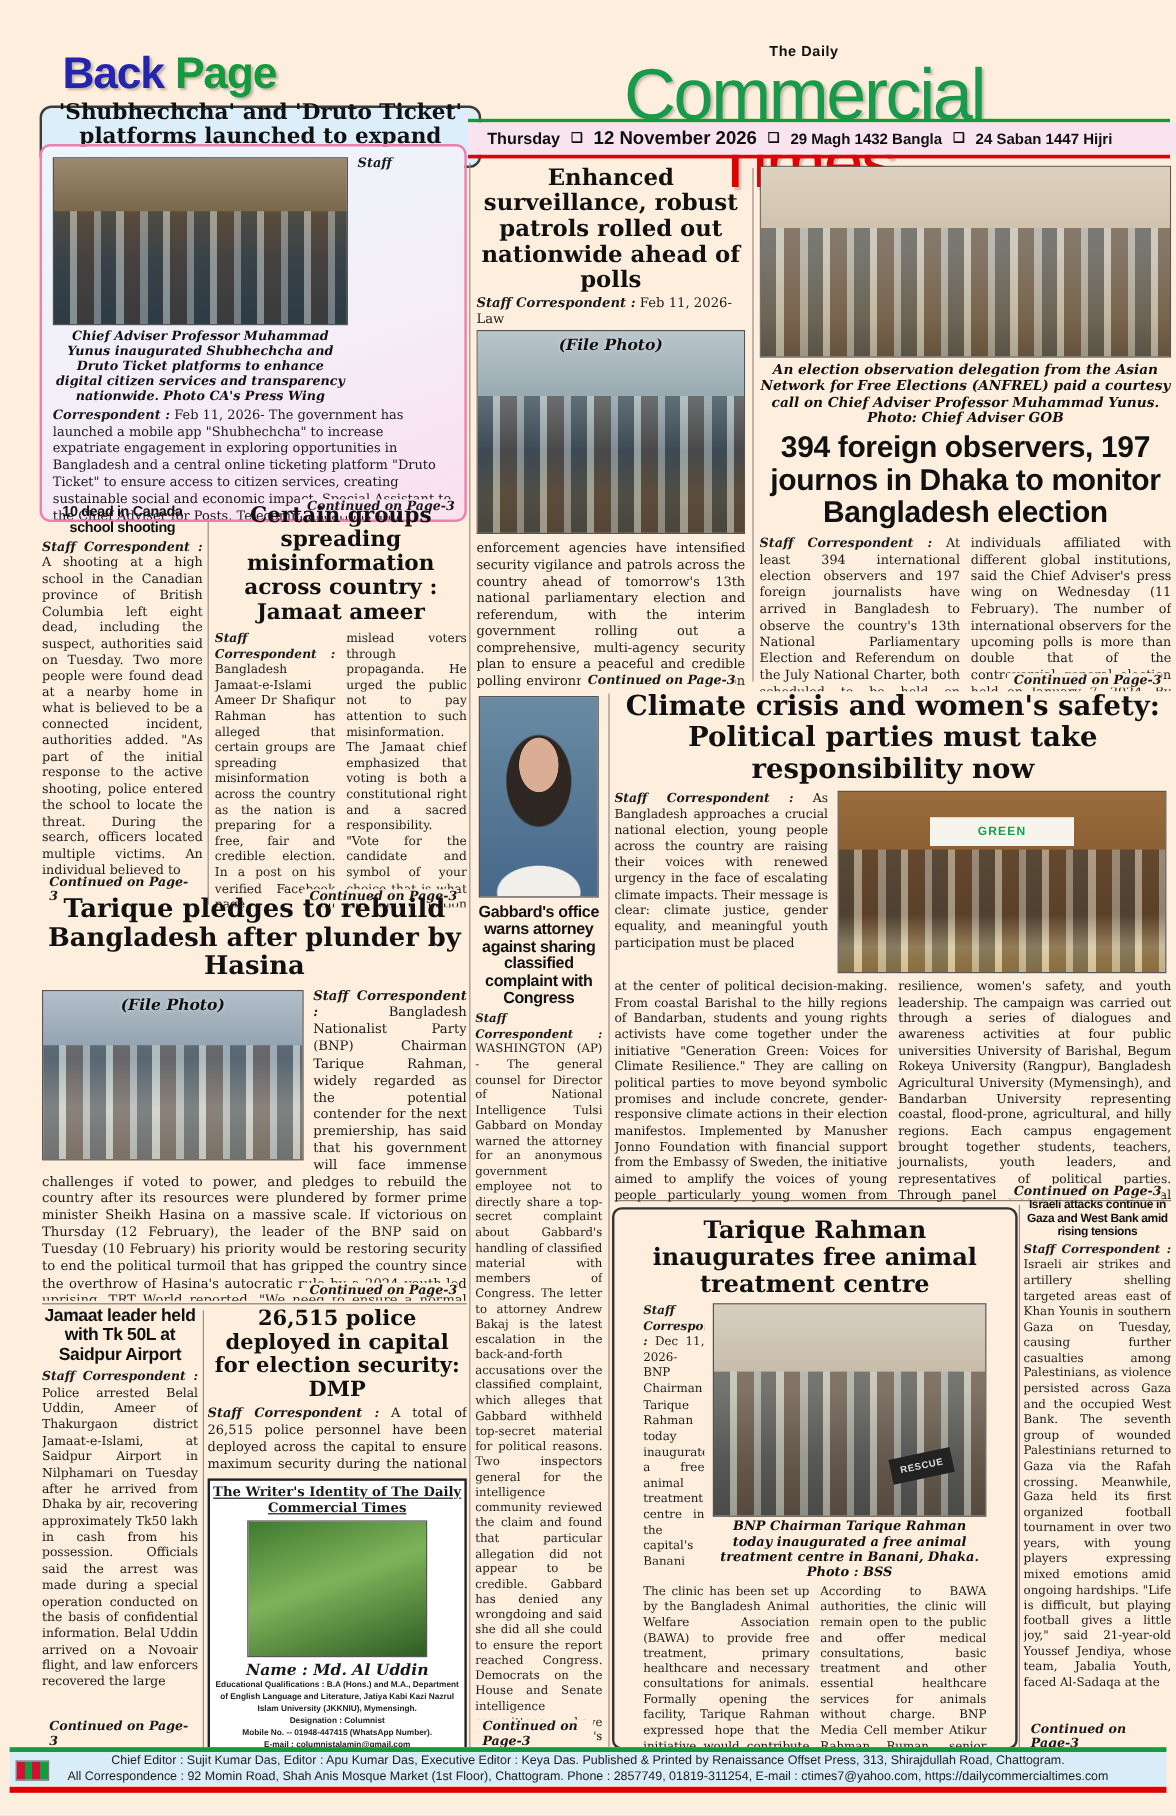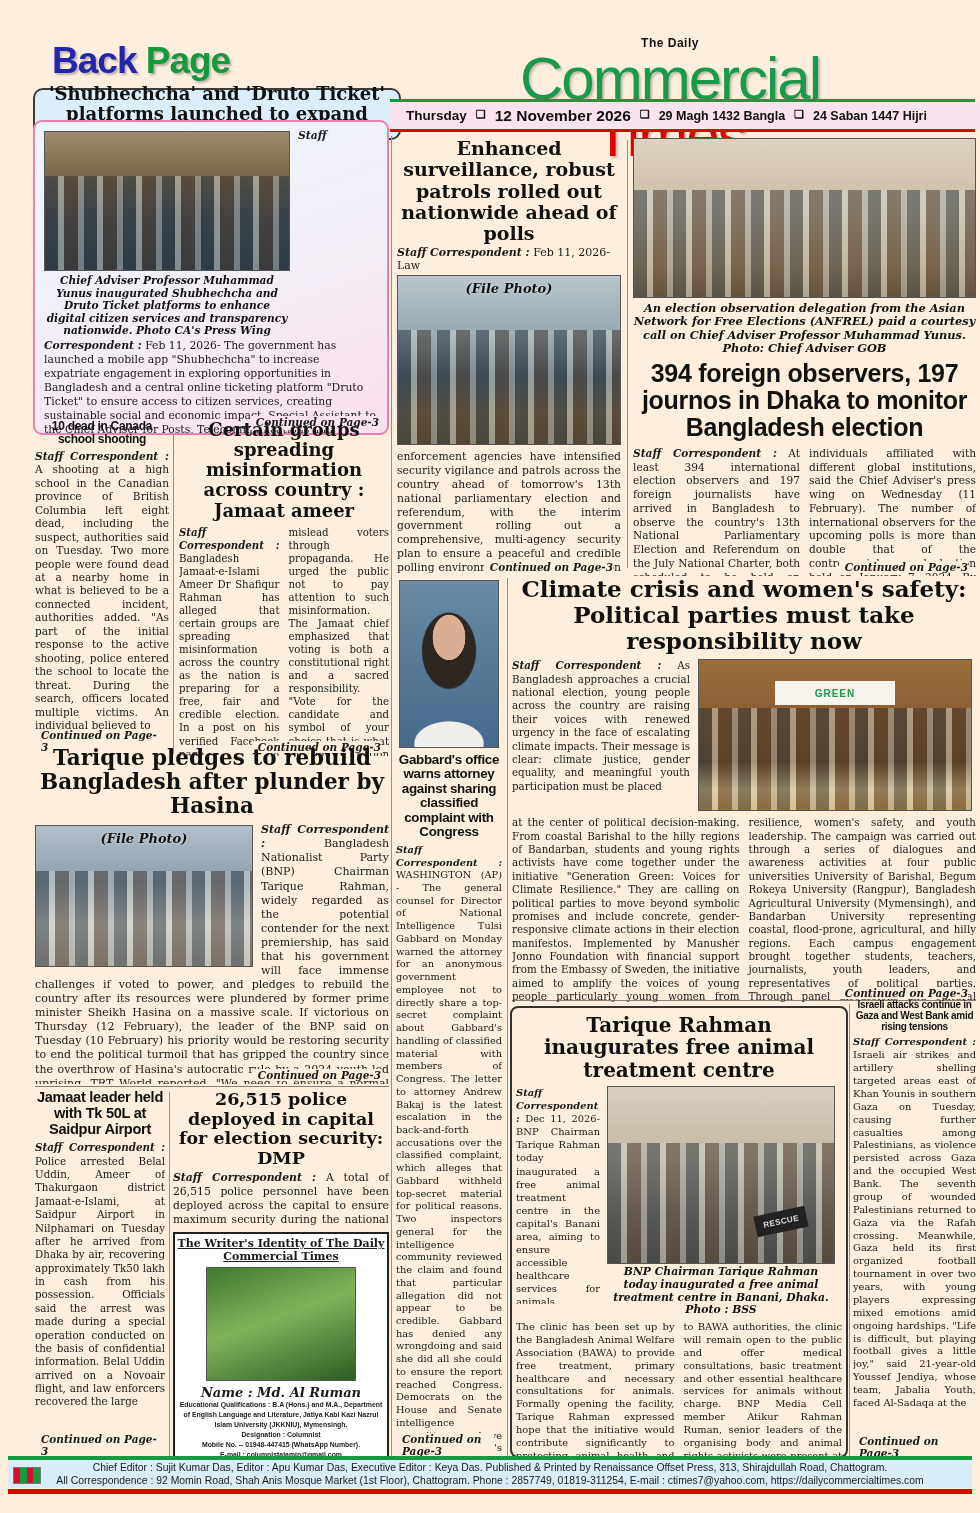--- a/index.html
+++ b/index.html
@@ -203,21 +203,21 @@
         <span>As Bangladesh approaches a crucial national election, young people across the country are raising their voices with renewed urgency in the face of escalating climate impacts. Their message is clear: climate justice, gender equality, and meaningful youth participation must be placed</span>
       </div>
       <div class="photo ph-climate crowd" style="width:272px; height:150px;">
         <div class="banner-green">GREEN</div>
       </div>
     </div>
     <div class="cols2 bd" style="font-size:10.3px; line-height:1.3; margin-top:5px;">at the center of political decision-making. From coastal Barishal to the hilly regions of Bandarban, students and young rights activists have come together under the initiative "Generation Green: Voices for Climate Resilience." They are calling on political parties to move beyond symbolic promises and include concrete, gender-responsive climate actions in their election manifestos. Implemented by Manusher Jonno Foundation with financial support from the Embassy of Sweden, the initiative aimed to amplify the voices of young people particularly young women from climate-vulnerable regions and bring their concerns into policy dialogue ahead of the 13th National Parliamentary Election. As part of the Generation Green initiative, young people jointly presented a set of policy proposals prioritizing climate resilience, women's safety, and youth leadership. The campaign was carried out through a series of dialogues and awareness activities at four public universities University of Barishal, Begum Rokeya University (Rangpur), Bangladesh Agricultural University (Mymensingh), and Bandarban University representing coastal, flood-prone, agricultural, and hilly regions. Each campus engagement brought together students, teachers, journalists, youth leaders, and representatives of political parties. Through panel discussions and cultural activities, participants raised demands related to climate adaptation, women's safety, prevention of child marriage, and youth participation in decision-making. A key outcome of the initiative was the submission of a</div>
     <span class="contpin">Continued on Page-3</span>
   </div>
 
-  <div class="abs animalbox" style="left:510px; top:1006px; width:338px; height:452px; padding:6px 4px; box-sizing:border-box; overflow:hidden;">
+  <div class="abs animalbox" style="left:510px; top:1006px; width:338px; height:452px; padding:6px 24px; box-sizing:border-box; overflow:hidden;">
     <div class="hlS" style="font-size:20px;">Tarique Rahman inaugurates free animal treatment centre</div>
     <div style="display:flex; gap:7px; margin-top:5px;">
       <div class="bd" style="width:84px; font-size:9.9px; line-height:1.32; overflow:hidden; height:218px;">
         <span class="by">Staff Correspondent :</span>
         <span>Dec 11, 2026- BNP Chairman Tarique Rahman today inaugurated a free animal treatment centre in the capital's Banani area, aiming to ensure accessible healthcare services for animals.</span>
       </div>
       <div style="width:228px;">
         <div class="photo ph-animal crowd" style="width:226px; height:176px;">
           <div class="bag-label">RESCUE</div>
         </div>
@@ -250,21 +250,21 @@
     <div class="bd" style="font-size:10.8px; line-height:1.3; margin-top:3px;">
       <span class="by">Staff Correspondent :</span>
       <span>A total of 26,515 police personnel have been deployed across the capital to ensure maximum security during the national election and the referendum, said DMP Deputy</span>
       
     </div>
   </div>
 
   <div class="abs writerbox" style="left:173px; top:1232px; width:216px; height:226px; box-sizing:border-box; overflow:hidden;">
     <div class="wtitle">The Writer's Identity of The Daily Commercial Times</div>
     <div class="photo ph-writer" style="width:148px; height:112px; margin:0 auto;"></div>
-    <div class="wname">Name : Md. Al Ruman</div>
+    <div class="wname">Name : Md. Al Uddin</div>
     <div class="wsmall">Educational Qualifications : B.A (Hons.) and M.A., Department of English Language and Literature, Jatiya Kabi Kazi Nazrul Islam University (JKKNIU), Mymensingh.</div>
     <div class="wsmall">Designation : Columnist</div>
     <div class="wsmall">Mobile No. -- 01948-447415 (WhatsApp Number).</div>
     <div class="wsmall">E-mail : columnistalamin@gmail.com</div>
   </div>
 
   <div class="abs footerbar" style="left:8px; top:1456px; width:964px; height:28px;">
     <div class="flag"></div>
     <div>Chief Editor : Sujit Kumar Das, Editor : Apu Kumar Das, Executive Editor : Keya Das. Published &amp; Printed by Renaissance Offset Press, 313, Shirajdullah Road, Chattogram.</div>
     <div>All Correspondence : 92 Momin Road, Shah Anis Mosque Market (1st Floor), Chattogram. Phone : 2857749, 01819-311254, E-mail : ctimes7@yahoo.com, https://dailycommercialtimes.com</div>

